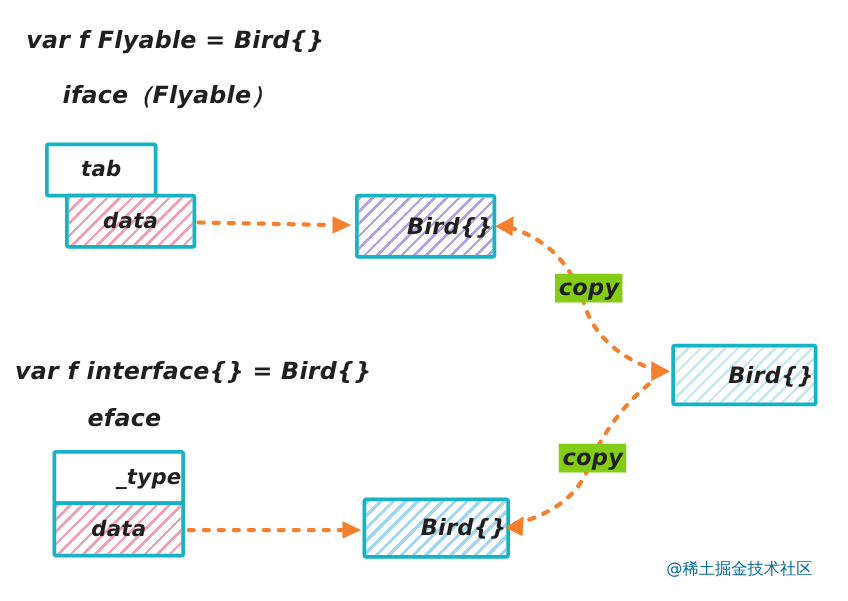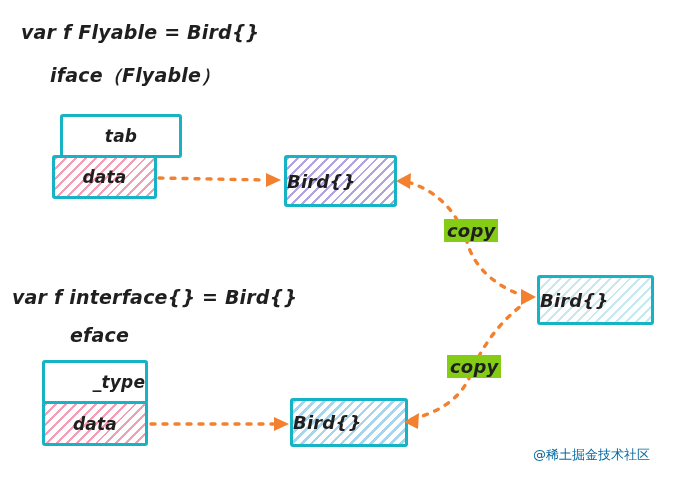--- a/index.html
+++ b/index.html
@@ -10,21 +10,21 @@
   .hand{font-style:italic;font-weight:700;letter-spacing:.2px;}
   .code-line{position:absolute;font-size:19px;white-space:nowrap;}
   .section-label{position:absolute;font-size:19px;white-space:nowrap;}
   .cell{
     position:absolute;box-sizing:border-box;border:3px solid #16b3c5;border-radius:3px;
     display:flex;align-items:center;justify-content:center;
     font-size:17px;background:#ffffff;
   }
   .bird-box{
     position:absolute;box-sizing:border-box;border:3px solid #16b3c5;border-radius:3px;
-    display:flex;align-items:center;justify-content:flex-start;font-size:18px;
+    display:flex;align-items:center;justify-content:flex-end;font-size:18px;
   }
   .hatch-pink{
     background-image:repeating-linear-gradient(135deg,#f29fb6 0,#f29fb6 2px,transparent 2px,transparent 7px);
     background-color:#fff;
   }
   .hatch-purple{
     background-image:repeating-linear-gradient(135deg,#b2a4e3 0,#b2a4e3 2px,transparent 2px,transparent 7px);
     background-color:#fff;
   }
   .hatch-cyan{
@@ -47,21 +47,21 @@
   .arrow-head{fill:#f2802e;stroke:none;}
 </style>
 </head>
 <body>
 
 <div class="canvas">
 
   <div class="code-line hand" style="left:21px;top:21px;">var f Flyable = Bird{}</div>
   <div class="section-label hand" style="left:30px;top:63px;margin-left:20px;">iface（Flyable）</div>
 
-  <div class="cell hand" style="left:60px;top:114px;width:122px;height:44px;">
+  <div class="cell hand" style="left:36px;top:114px;width:90px;height:44px;">
     <span>tab</span>
   </div>
   <div class="cell hand hatch-pink" style="left:52px;top:155px;width:105px;height:44px;">
     <span>data</span>
   </div>
 
   <div class="bird-box hand hatch-purple" style="left:284px;top:155px;width:113px;height:52px;">
     <span>Bird{}</span>
   </div>
 

